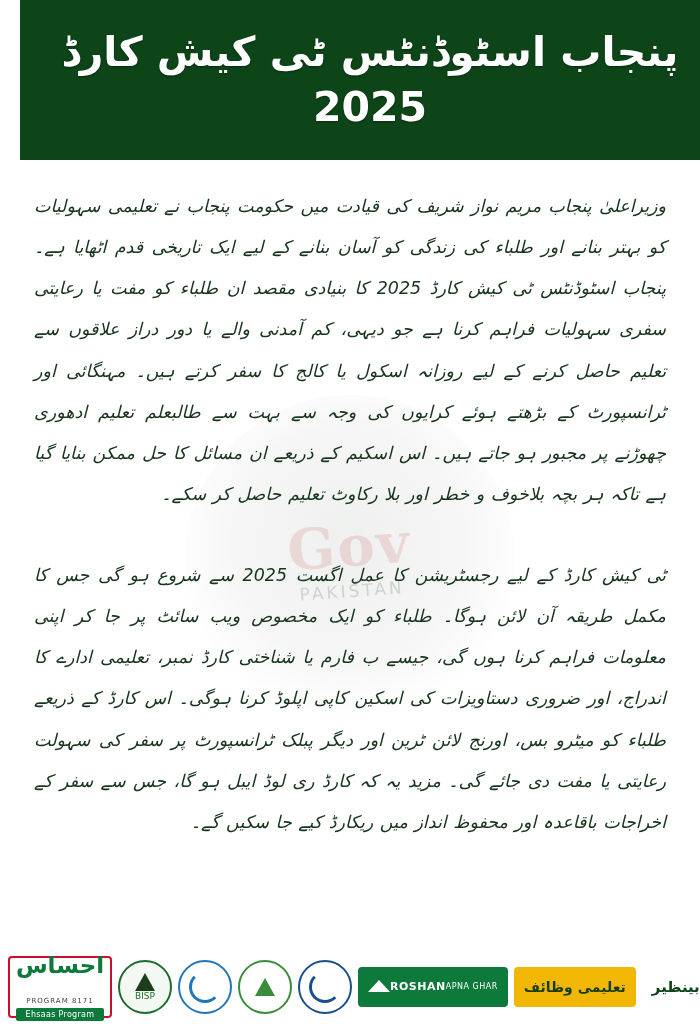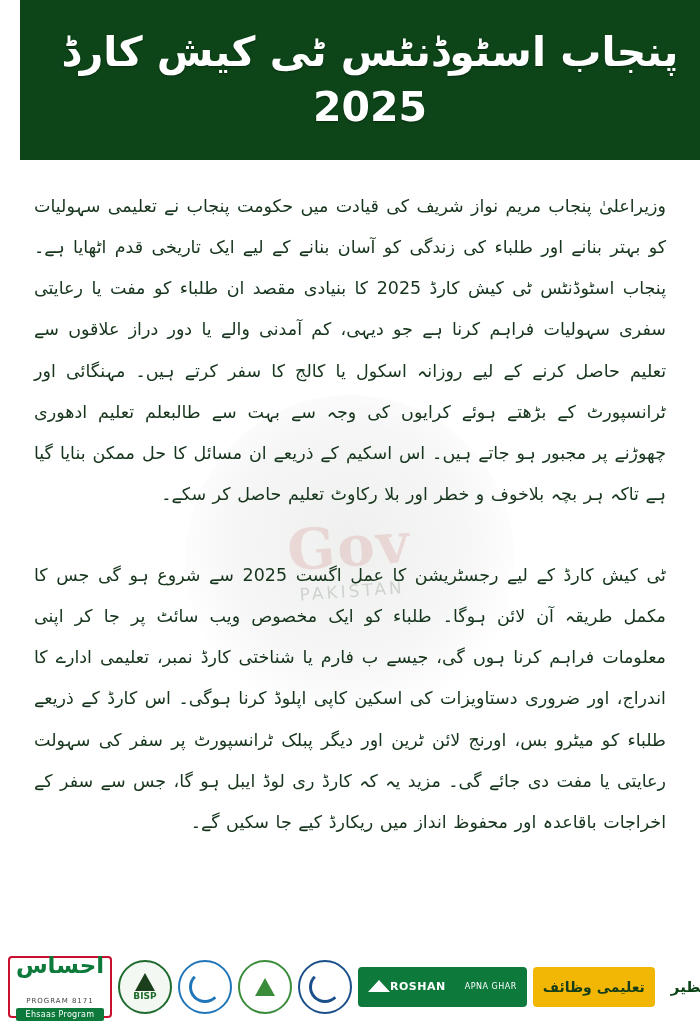--- a/index.html
+++ b/index.html
@@ -109,20 +109,21 @@
   .para {
     color: #17351d;
     font-size: 17.5px;
     line-height: 2.35;
     direction: rtl;
     text-align: justify;
     text-align-last: right;
     font-family: "DejaVu Sans", sans-serif;
     margin: 0 0 26px 0;
     word-spacing: 1px;
+    font-style: italic;
   }
   .para.gap-large {
     margin-bottom: 40px;
   }
 
   
   .footer {
     position: absolute;
     left: 0;
     bottom: 0;
@@ -194,21 +195,21 @@
     color: #1b3f1b;
     flex: 0 0 auto;
     overflow: hidden;
   }
   .logo-bisp {
     border: 2px solid #1f6b2e;
     background: #f4f8f2;
   }
   .logo-bisp .bisp-label {
     font-size: 9px;
-    font-weight: bold;
+    font-weight: normal;
     color: #1f6b2e;
     margin-top: 1px;
   }
   .logo-blue {
     background: #ffffff;
     border: 2px solid #2176b8;
     color: #2176b8;
   }
   .logo-green2 {
     background: #ffffff;
@@ -237,21 +238,20 @@
     background: #0d7a3c;
     color: #ffffff;
     flex-direction: row;
     line-height: 1.1;
     font-size: 11px;
     letter-spacing: .5px;
   }
   .logo-roshan .rah-sub {
     font-size: 8px;
     font-weight: normal;
-    margin-left: 19px;
   }
   .logo-taleemi {
     background: #f2b705;
     color: #143d18;
     font-size: 14px;
     direction: rtl;
   }
   .logo-kafalat {
     background: #ffffff;
     color: #0d4418;

